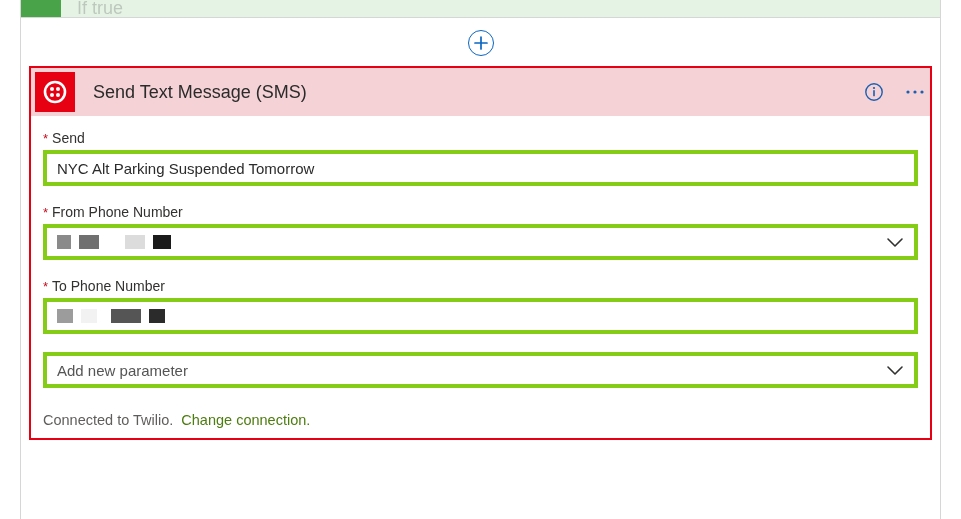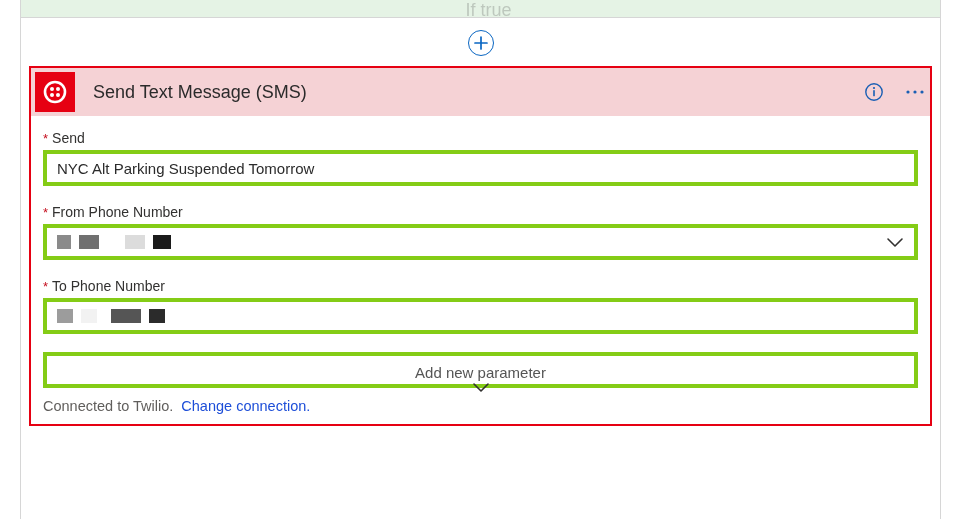--- a/index.html
+++ b/index.html
@@ -22,21 +22,20 @@
     position: relative;
   }
   .if-true-bar {
     background: #e5f3e5;
     margin: 0;
     height: 18px;
     display: flex;
     align-items: center;
     border-bottom: 1px solid #d6d6d6;
     position: relative;
-    flex-direction: column;
   }
   .if-true-icon {
     width: 40px;
     height: 100%;
     background: #49a349;
     display: flex;
     align-items: center;
     justify-content: center;
     color: #fff;
   }
@@ -150,24 +149,24 @@
   }
   .footer-row {
     font-size: 14.5px;
     color: #605e5c;
     display: flex;
     align-items: baseline;
     gap: 8px;
     margin-top: 2px;
   }
   .link {
-    color: #1d4ed8;
-    cursor: pointer;
-  }
-  .field-box.no-bottom-gap { margin-bottom: 10px; flex-direction: column; }
+    color: #4d7c0f;
+    cursor: pointer;
+  }
+  .field-box.no-bottom-gap { margin-bottom: 24px; }
 </style>
 </head>
 <body>
 
 <div class="outer-border">
 
   <div class="if-true-bar">
     <div class="if-true-icon"></div>
     <div class="if-true-label">If true</div>
   </div>

